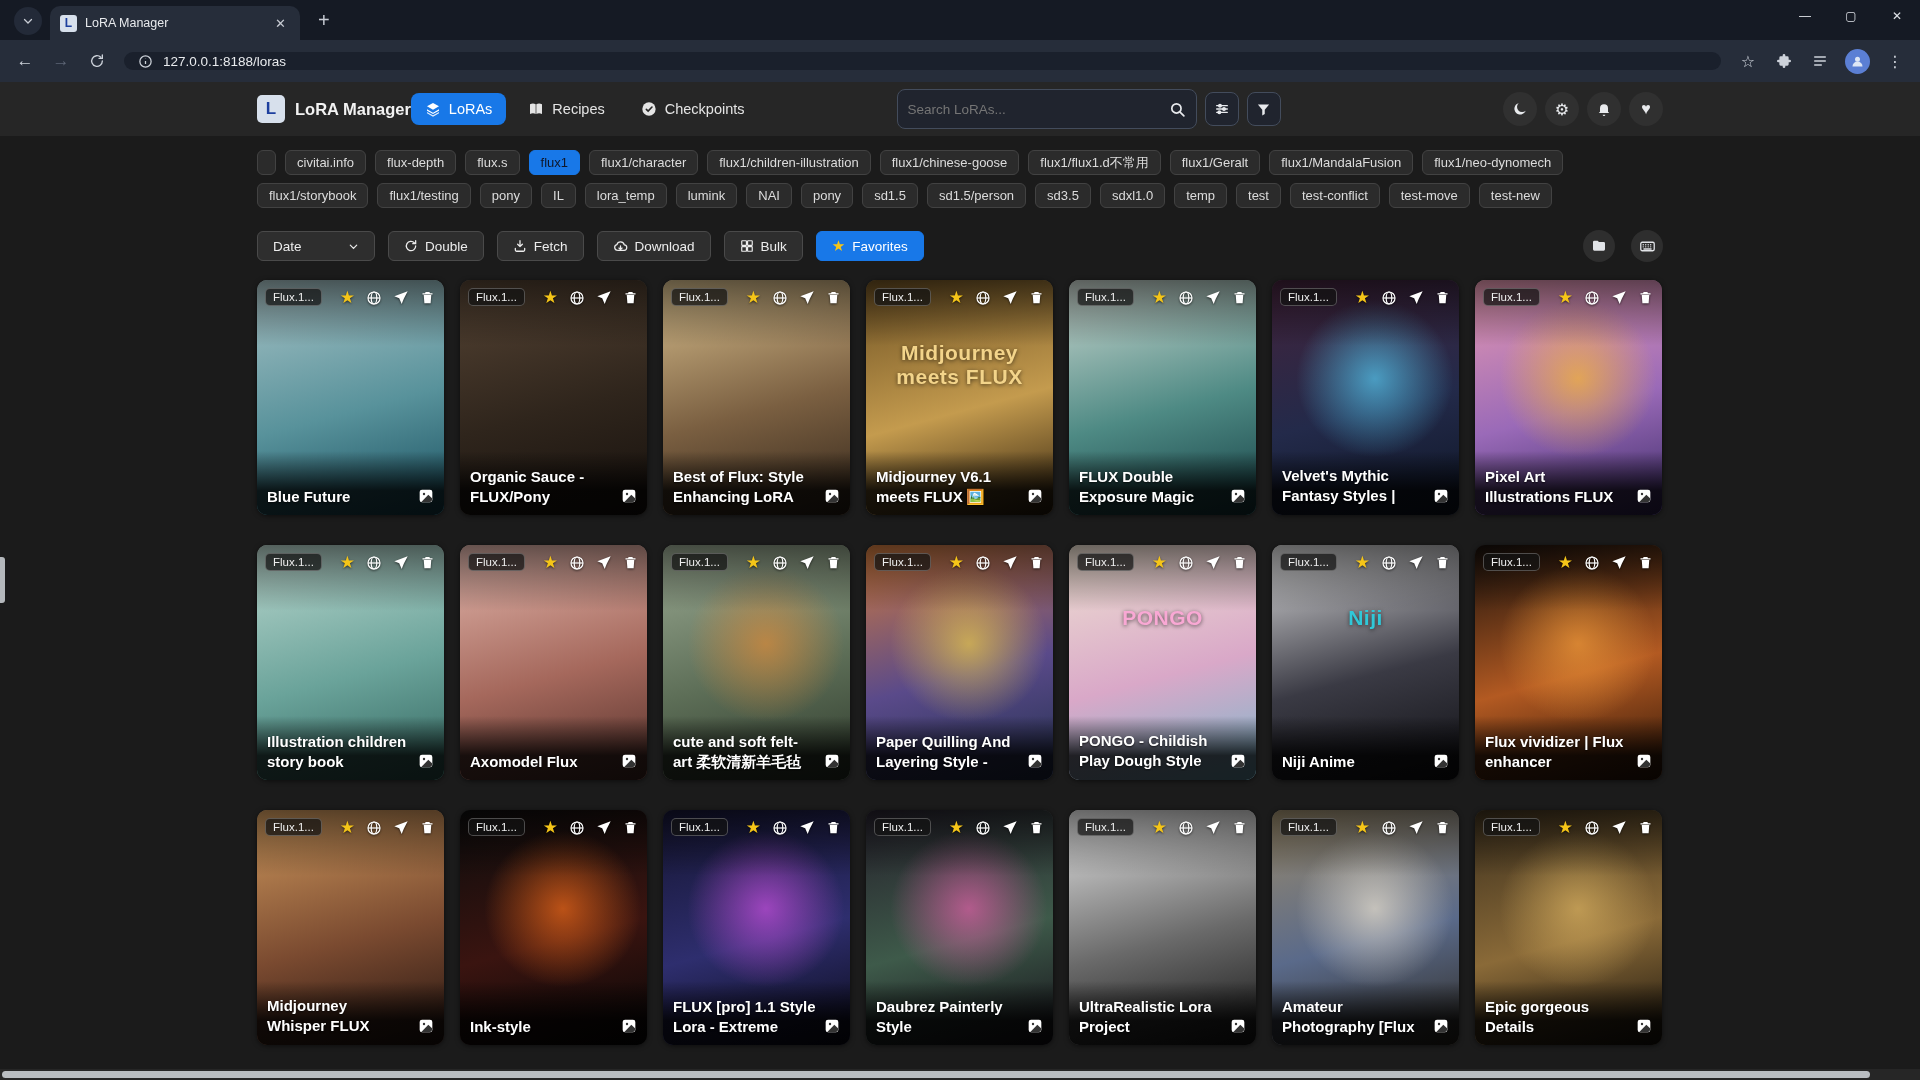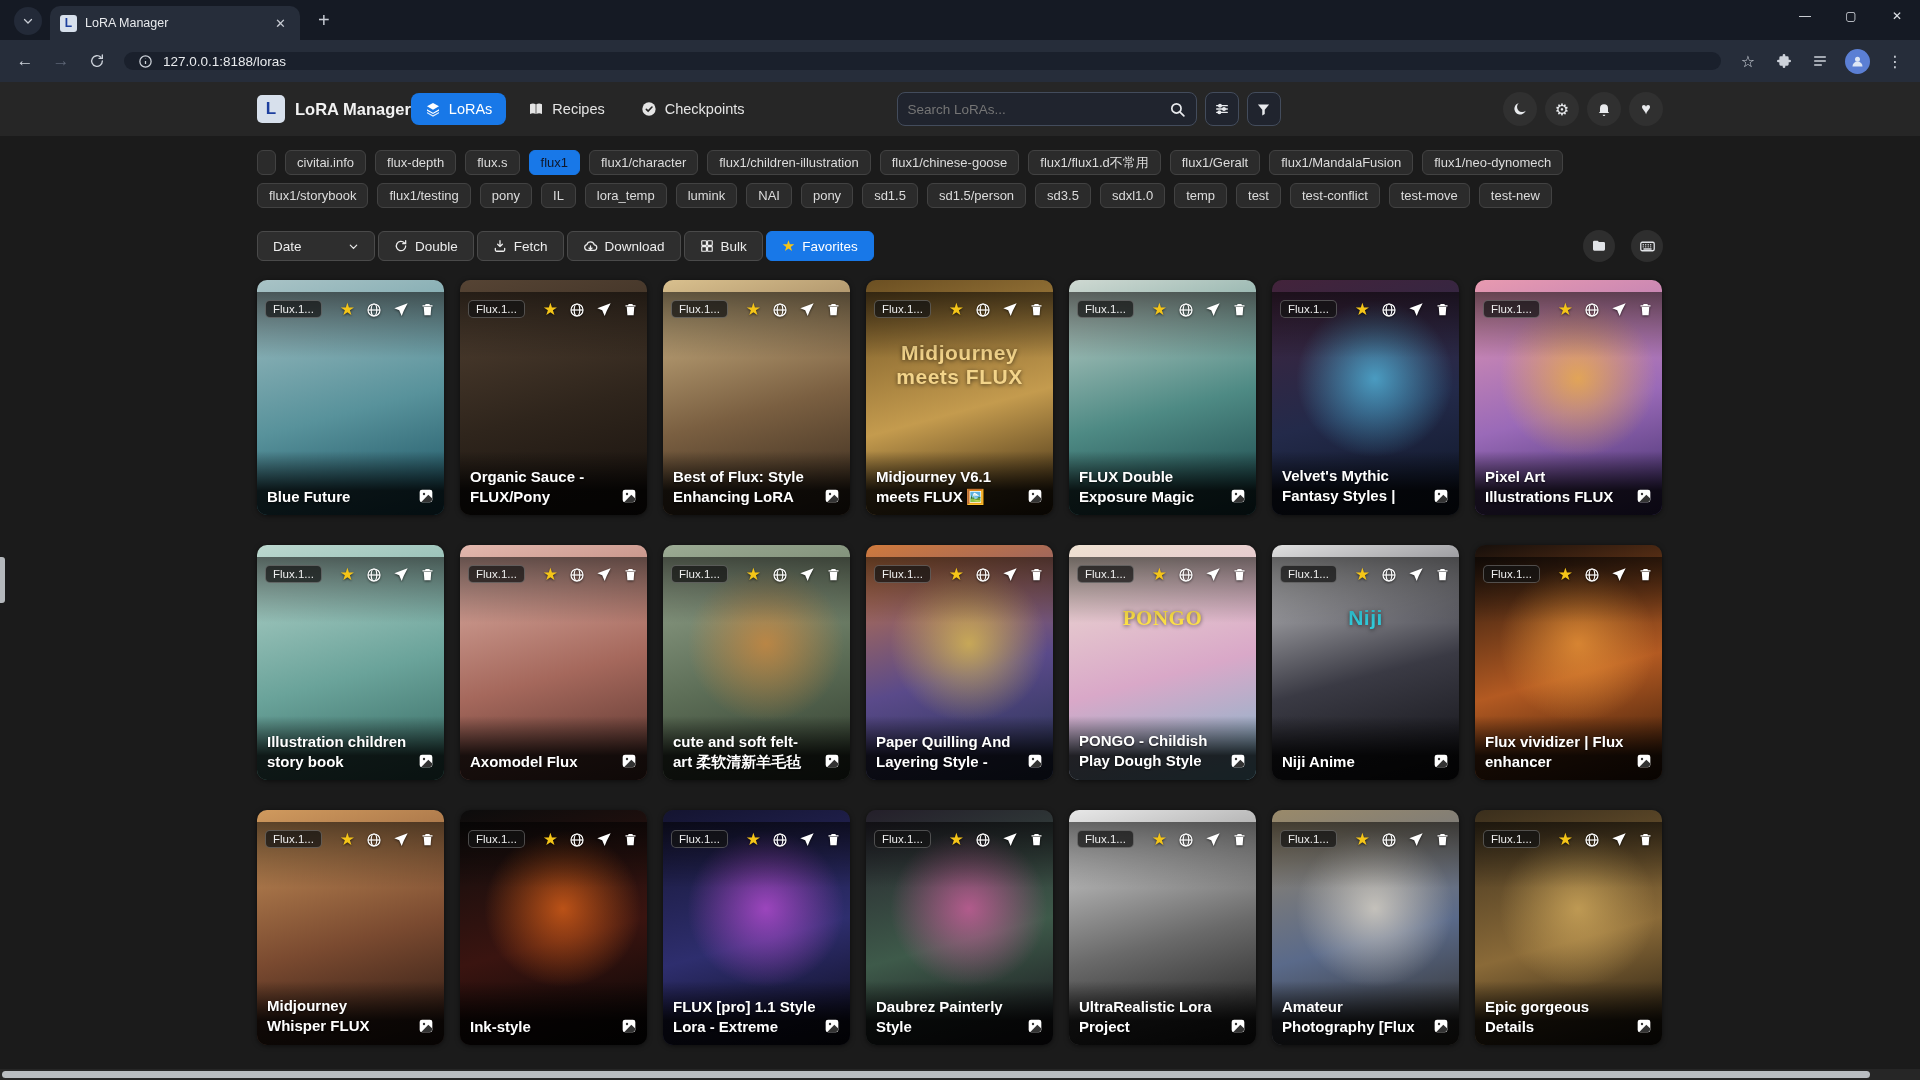--- a/index.html
+++ b/index.html
@@ -29,50 +29,50 @@
   
   .content{width:1406px;margin:0 auto}
   .app-header{height:54px;background:#262626;display:flex;align-items:center}
   .app-header .content{display:flex;align-items:center}
   .logo{width:28px;height:28px;border-radius:5px;background:#d7e0ec;color:#1d3f9e;font-weight:bold;font-size:17px;display:flex;align-items:center;justify-content:center}
   .app-title{font-size:16.5px;font-weight:bold;margin-left:10px;color:#f2f2f2}
   .mainnav{display:flex;align-items:center;gap:8px;}
   .nav-item{display:flex;align-items:center;gap:8px;padding:8px 14px;border-radius:8px;font-size:14.5px;color:#e4e4e4;cursor:pointer}
   .nav-item.active{background:#1878e8;color:#fff}
   .searchwrap{display:flex;align-items:center;gap:8px;margin-left:138px}
-  .searchbox{width:300px;height:34px;background:#20242e;border:1px solid#434c5c;border-radius:8px;display:flex;align-items:center;padding:0 10px}
+  .searchbox{width:300px;height:40px;background:#20242e;border:1px solid#434c5c;border-radius:8px;display:flex;align-items:center;padding:0 10px}
   .searchbox input{flex:1;background:transparent;border:none;outline:none;color:#e8e8e8;font-size:13.5px;font-family:inherit}
   .sq-btn{width:34px;height:34px;background:#20242e;border:1px solid#434c5c;border-radius:8px;display:flex;align-items:center;justify-content:center}
   .hdr-icons{margin-left:auto;display:flex;gap:8px}
   .rnd-btn{width:34px;height:34px;border-radius:50%;background:#303030;display:flex;align-items:center;justify-content:center;font-size:16px;color:#e8eaed;cursor:pointer}
 
   
   .tagsec{margin-top:14px}
   .taglist{display:flex;flex-wrap:wrap;gap:8px 9px}
   .tag{height:25px;display:flex;align-items:center;padding:0 11px;background:#2b2b2b;border:1px solid #424242;border-radius:6px;font-size:13px;color:#dcdcdc;cursor:pointer;white-space:nowrap}
   .tag.active{background:#1878e8;border-color:#1878e8;color:#0f172a}
   .tag.blank{width:19px;padding:0}
 
   
   .toolbar{margin-top:22px}
-  .toolbar .content{display:flex;align-items:center;gap:3px}
+  .toolbar .content{display:flex;align-items:center;gap:13px}
   .tbtn{height:30px;display:flex;align-items:center;gap:7px;padding:0 15px;background:#2e2e2e;border:1px solid #4a4a4a;border-radius:6px;font-size:13.5px;color:#ececec;cursor:pointer}
   .tbtn.primary{background:#1878e8;border-color:#1878e8;color:#fff}
   .tbtn .star-y{color:#f5c518;font-size:15px}
   .sortsel{width:118px;justify-content:space-between}
   .tb-right{margin-left:auto;display:flex;gap:16px}
   .circ{width:32px;height:32px;border-radius:50%;background:#2e2e2e;display:flex;align-items:center;justify-content:center;cursor:pointer}
 
   
   .gridwrap{margin-top:18px}
   .grid{display:grid;grid-template-columns:repeat(7,187px);column-gap:16px;row-gap:30px}
   .card{width:187px;height:235px;border-radius:10px;position:relative;overflow:hidden;background:#222;box-shadow:0 1px 5px rgba(0,0,0,.55);cursor:pointer}
   .card-art{position:absolute;inset:0}
   .card-art-text{position:absolute;left:10px;right:10px;top:26%;text-align:center;font-weight:800;font-size:21px;letter-spacing:.5px;text-shadow:0 1px 4px rgba(0,0,0,.6);display:none}
-  .card-top{position:absolute;top:12px;left:0;right:0;height:66px;background:linear-gradient(rgba(0,0,0,.55),rgba(0,0,0,0));display:flex;align-items:flex-start;padding:8px 9px 0 8px}
+  .card-top{position:absolute;top:0;left:0;right:0;height:66px;background:linear-gradient(rgba(0,0,0,.55),rgba(0,0,0,0));display:flex;align-items:flex-start;padding:8px 9px 0 8px}
   .card-badge{background:rgba(20,20,20,.72);border:1px solid rgba(255,255,255,.25);color:#eee;font-size:11.5px;padding:2px 7px;border-radius:5px}
   .card-actions{margin-left:auto;display:flex;gap:11px;align-items:center;padding-top:1px}
   .card-actions .ic{filter:drop-shadow(0 1px 1px rgba(0,0,0,.6))}
   .star-fav{color:#f5c518;font-size:17px;line-height:1}
   .card-bottom{position:absolute;left:0;right:0;bottom:0;padding:10px 10px 9px;background:linear-gradient(rgba(0,0,0,0),rgba(0,0,0,.82) 62%);min-height:64px;display:flex;align-items:flex-end}
   .card-title{font-weight:bold;font-size:15px;line-height:1.3;max-height:40px;overflow:hidden;color:#fff;text-shadow:0 1px 2px rgba(0,0,0,.7);padding-right:24px}
   .img-ic{position:absolute;right:10px;bottom:11px}
 
   
   .hscroll{position:fixed;left:0;bottom:0;width:1920px;height:11px;background:#262626}
@@ -723,21 +723,21 @@
         <svg width="16" height="16" viewBox="0 0 24 24">
               <rect x="2.5" y="2.5" width="19" height="19" rx="3.5" fill="#fff"></rect>
               <circle cx="9" cy="9" r="1.8" fill="#333"></circle>
               <path d="M21 15.5l-5.5-5.5L5 21h13a3 3 0 003-3z" fill="#333"></path>
             </svg>
       </span>
     </div>
   </article>
       <article class="card">
     <div class="card-art" style="background: linear-gradient(165deg, rgb(239, 226, 210), rgb(217, 168, 200) 55%, rgb(122, 184, 204));"></div>
-    <div class="card-art-text" style="color: #fde047; display: block; font-family: Liberation Serif, serif;">PONGO</div>
+    <div class="card-art-text" style="color: #f9a8d4; display: block;">PONGO</div>
     <div class="card-top">
       <span class="card-badge">Flux.1...</span>
       <span class="card-actions">
         <span class="ic star-fav">★</span>
         <span class="ic">
           <svg width="16" height="16" viewBox="0 0 24 24" fill="none" stroke="#fff" stroke-width="1.8">
                 <circle cx="12" cy="12" r="9"></circle>
                 <path d="M3 12h18"></path>
                 <ellipse cx="12" cy="12" rx="4.2" ry="9"></ellipse>
               </svg>

